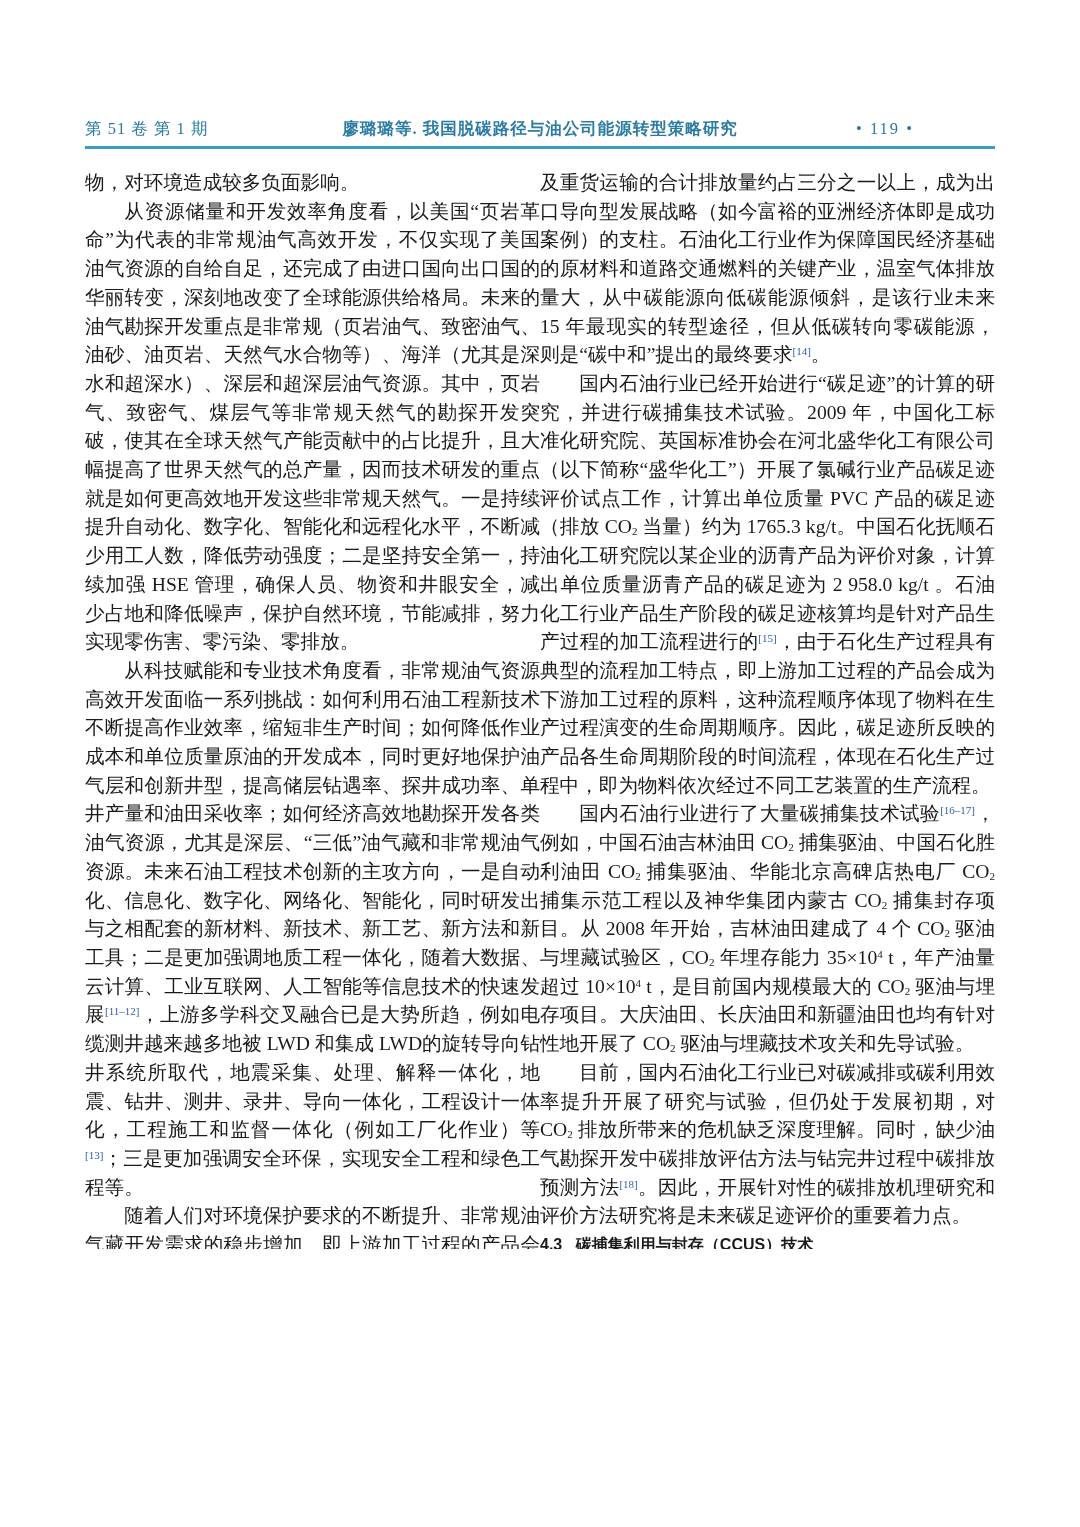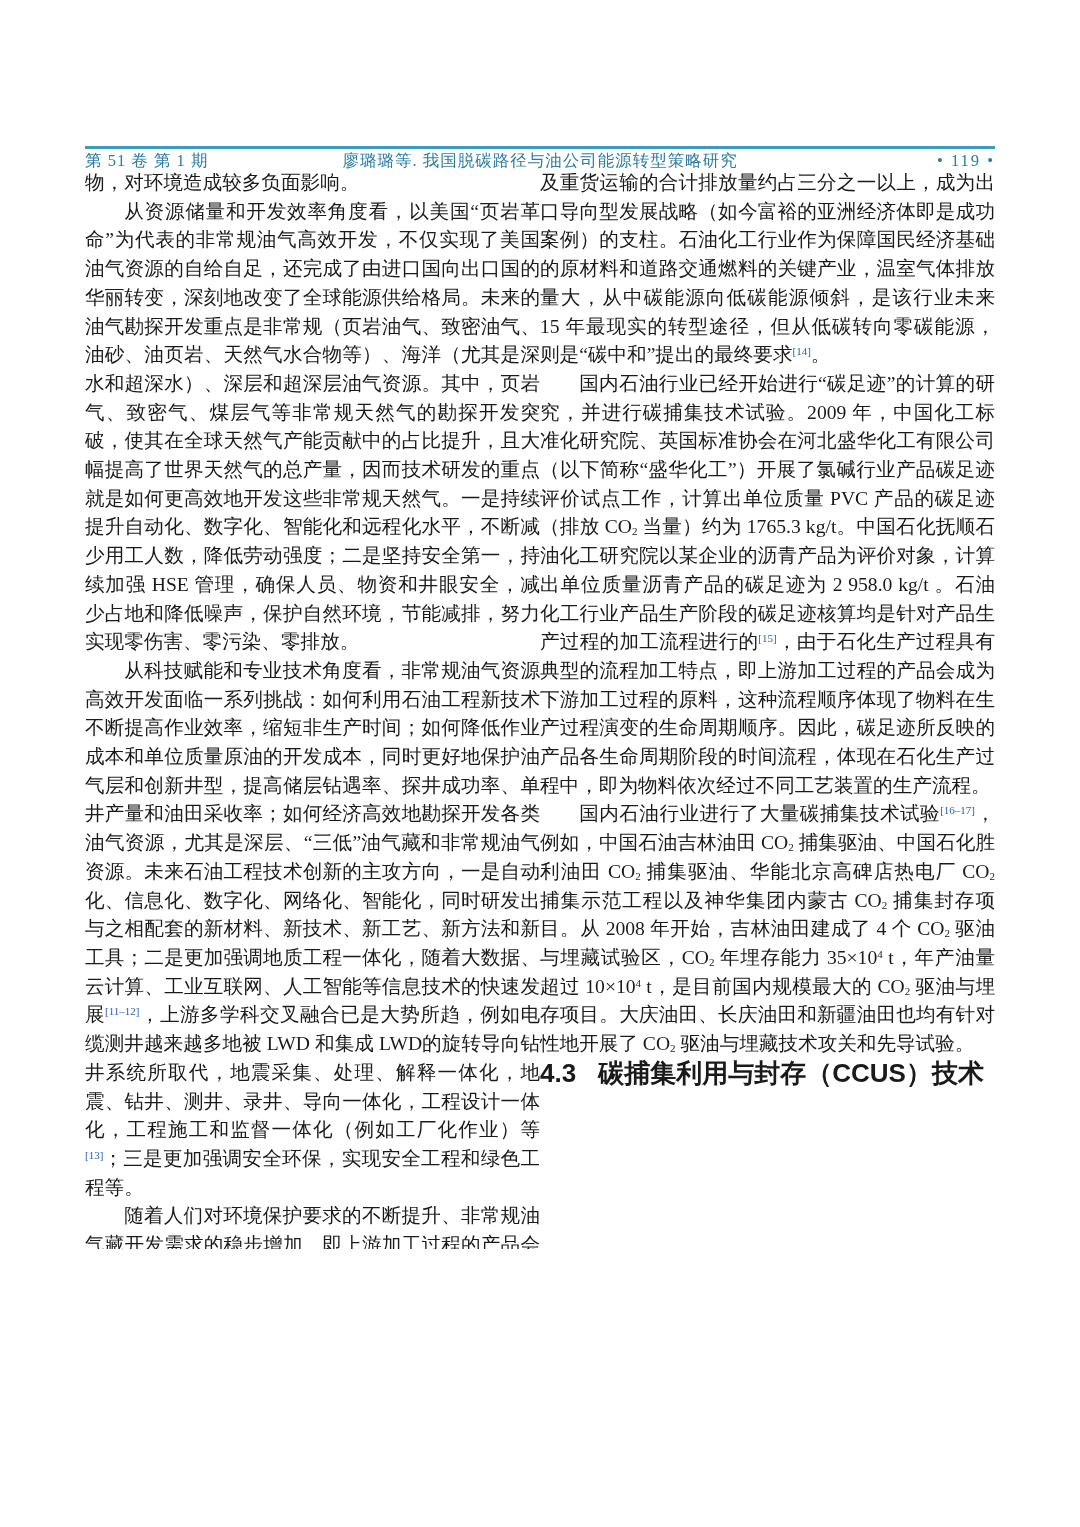--- a/index.html
+++ b/index.html
@@ -19,22 +19,22 @@
     background:#ffffff;overflow:hidden;
   }
   
   .header{
     position:absolute;top:118px;left:85px;right:85px;
     display:flex;align-items:baseline;
     color:var(--accent);
     font-size:16.5px;line-height:22px;
   }
   .h-left{width:220px;text-align:left;letter-spacing:1px;}
-  .h-center{flex:1;text-align:center;letter-spacing:1px;}
-  .h-right{width:220px;text-align:right;letter-spacing:2px;margin-top:32px;}
+  .h-center{flex:1;text-align:center;letter-spacing:1px;font-weight:bold;}
+  .h-right{width:220px;text-align:center;letter-spacing:2px;}
   .rule{
     position:absolute;top:146px;left:85px;right:85px;height:3px;
     background:var(--rule);
   }
   
   .content{
     position:absolute;top:169px;left:85px;right:85px;
     display:flex;
   }
   .col{flex:1 1 0;min-width:0;}
@@ -47,21 +47,21 @@
     word-break:break-word;
   }
   .para.indent{text-indent:2em;}
   sub,sup{font-size:11px;line-height:0;}
   sub{vertical-align:-0.22em;}
   sup{vertical-align:0.55em;}
   sup.cite{color:var(--cite);}
   .sec-heading{
     font-family:"Liberation Sans","DejaVu Sans",sans-serif;
     font-weight:bold;
-    font-size:26px;line-height:28.7px;
+    font-size:16px;line-height:28.7px;
     margin:0;
   }
   .sec-num{margin-right:0.85em;}
 </style>
 </head>
 <body>
 
 <div class="page">
 
   <div class="header">
@@ -78,17 +78,18 @@
         <p class="para indent"><span>从资源储量和开发效率角度看，以美国“页岩革命”为代表的非常规油气高效开发，不仅实现了美国油气资源的自给自足，还完成了由进口国向出口国的华丽转变，深刻地改变了全球能源供给格局。未来的油气勘探开发重点是非常规（页岩油气、致密油气、油砂、油页岩、天然气水合物等）、海洋（尤其是深水和超深水）、深层和超深层油气资源。其中，页岩气、致密气、煤层气等非常规天然气的勘探开发突破，使其在全球天然气产能贡献中的占比提升，且大幅提高了世界天然气的总产量，因而技术研发的重点就是如何更高效地开发这些非常规天然气。一是持续提升自动化、数字化、智能化和远程化水平，不断减少用工人数，降低劳动强度；二是坚持安全第一，持续加强 HSE 管理，确保人员、物资和井眼安全，减少占地和降低噪声，保护自然环境，节能减排，努力实现零伤害、零污染、零排放。</span></p>
         <p class="para indent"><span>从科技赋能和专业技术角度看，非常规油气资源高效开发面临一系列挑战：如何利用石油工程新技术不断提高作业效率，缩短非生产时间；如何降低作业成本和单位质量原油的开发成本，同时更好地保护油气层和创新井型，提高储层钻遇率、探井成功率、单井产量和油田采收率；如何经济高效地勘探开发各类油气资源，尤其是深层、“三低”油气藏和非常规油气资源。未来石油工程技术创新的主攻方向，一是自动化、信息化、数字化、网络化、智能化，同时研发出与之相配套的新材料、新技术、新工艺、新方法和新工具；二是更加强调地质工程一体化，随着大数据、云计算、工业互联网、人工智能等信息技术的快速发展</span><sup class="cite">[11–12]</sup><span>，上游多学科交叉融合已是大势所趋，例如电缆测井越来越多地被 LWD 和集成 LWD的旋转导向钻井系统所取代，地震采集、处理、解释一体化，地震、钻井、测井、录井、导向一体化，工程设计一体化，工程施工和监督一体化（例如工厂化作业）等</span><sup class="cite">[13]</sup><span>；三是更加强调安全环保，实现安全工程和绿色工程等。</span></p>
         <p class="para indent"><span>随着人们对环境保护要求的不断提升、非常规油气藏开发需求的稳步增加、即上游加工过程的产品会成为下游加工过程的原料，低碳、高效和安全地开发以天然气为代表的油气资源将是我们未来的重要发展方向。</span></p>
         <div class="sec-heading"><span class="sec-num">6.5</span><span>工业互联网</span></div>
         <p class="para indent"><span>1995—2015 年，我国 CO</span><sub>2</sub><span> 累计排放量约为 1 300×10</span><sup>8</sup><span> t，即大约人均 100 t。其中，各种原材料加工生产</span></p>
       </div>
     <div class="col">
         <p class="para"><span>及重货运输的合计排放量约占三分之一以上，成为出口导向型发展战略（如今富裕的亚洲经济体即是成功案例）的支柱。石油化工行业作为保障国民经济基础的原材料和道路交通燃料的关键产业，温室气体排放量大，从中碳能源向低碳能源倾斜，是该行业未来 15 年最现实的转型途径，但从低碳转向零碳能源，则是“碳中和”提出的最终要求</span><sup class="cite">[14]</sup><span>。</span></p>
         <p class="para indent"><span>国内石油行业已经开始进行“碳足迹”的计算的研究，并进行碳捕集技术试验。2009 年，中国化工标准化研究院、英国标准协会在河北盛华化工有限公司（以下简称“盛华化工”）开展了氯碱行业产品碳足迹评价试点工作，计算出单位质量 PVC 产品的碳足迹（排放 CO</span><sub>2</sub><span> 当量）约为 1765.3 kg/t。中国石化抚顺石油化工研究院以某企业的沥青产品为评价对象，计算出单位质量沥青产品的碳足迹为 2 958.0 kg/t 。石油化工行业产品生产阶段的碳足迹核算均是针对产品生产过程的加工流程进行的</span><sup class="cite">[15]</sup><span>，由于石化生产过程具有典型的流程加工特点，即上游加工过程的产品会成为下游加工过程的原料，这种流程顺序体现了物料在生产过程演变的生命周期顺序。因此，碳足迹所反映的产品各生命周期阶段的时间流程，体现在石化生产过程中，即为物料依次经过不同工艺装置的生产流程。</span></p>
         <p class="para indent"><span>国内石油行业进行了大量碳捕集技术试验</span><sup class="cite">[16–17]</sup><span>，例如，中国石油吉林油田 CO</span><sub>2</sub><span> 捕集驱油、中国石化胜利油田 CO</span><sub>2</sub><span> 捕集驱油、华能北京高碑店热电厂 CO</span><sub>2</sub><span> 捕集示范工程以及神华集团内蒙古 CO</span><sub>2</sub><span> 捕集封存项目。从 2008 年开始，吉林油田建成了 4 个 CO</span><sub>2</sub><span> 驱油与埋藏试验区，CO</span><sub>2</sub><span> 年埋存能力 35×10</span><sup>4</sup><span> t，年产油量超过 10×10</span><sup>4</sup><span> t，是目前国内规模最大的 CO</span><sub>2</sub><span> 驱油与埋存项目。大庆油田、长庆油田和新疆油田也均有针对性地开展了 CO</span><sub>2</sub><span> 驱油与埋藏技术攻关和先导试验。</span></p>
+        <p class="para indent"><span>目前，国内石油化工行业已对碳减排或碳利用效率提升开展了研究与试验，但仍处于发展初期，对 CO</span><sub>2</sub><span> 排放所带来的危机缺乏深度理解。同时，缺少油气勘探开发中碳排放评估方法与钻完井过程中碳排放预测方法</span><sup class="cite">[18]</sup><span>。因此，开展针对性的碳排放机理研究和评价方法研究将是未来碳足迹评价的重要着力点。</span></p>
         <div class="sec-heading"><span class="sec-num">4.3</span><span>碳捕集利用与封存（CCUS）技术</span></div>
       </div>
   </div>
 
 </div>
 
 </body></html>

